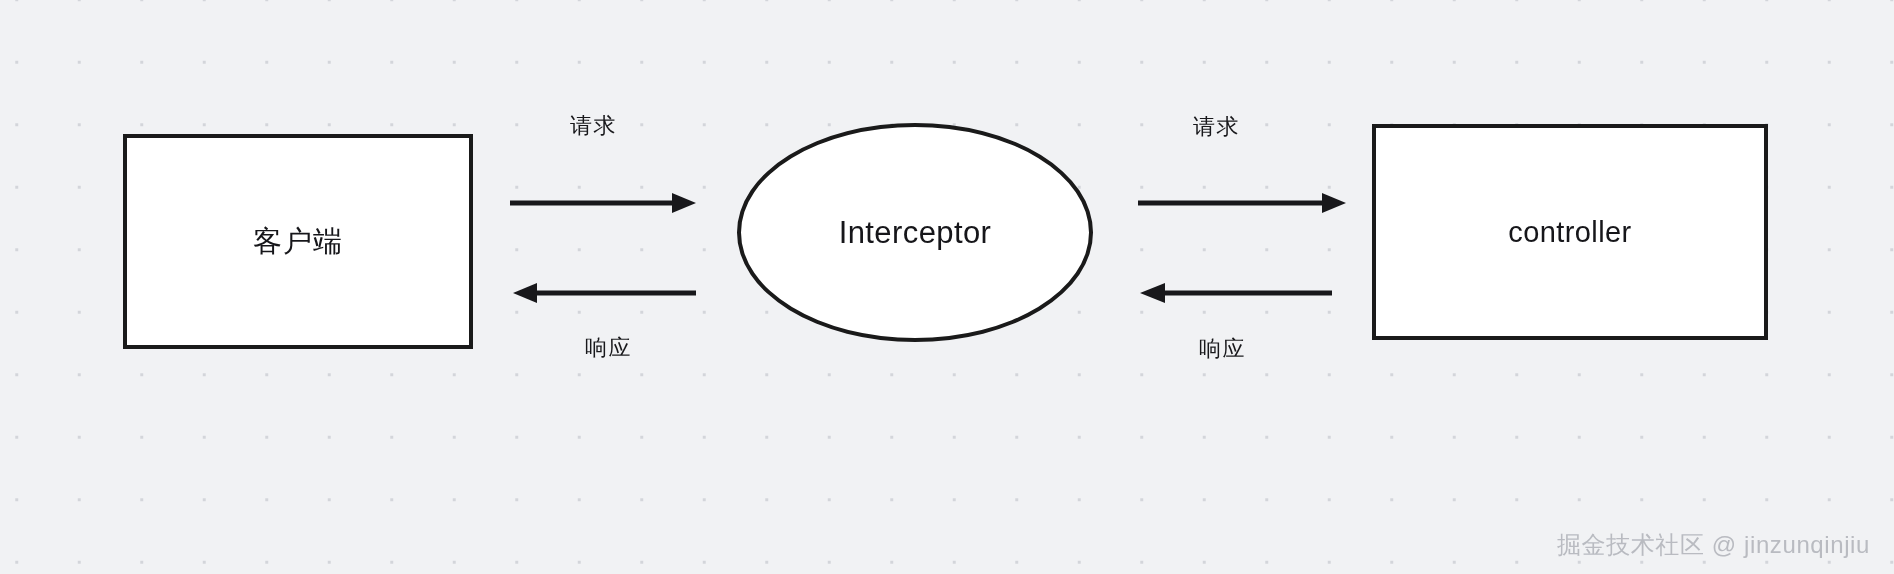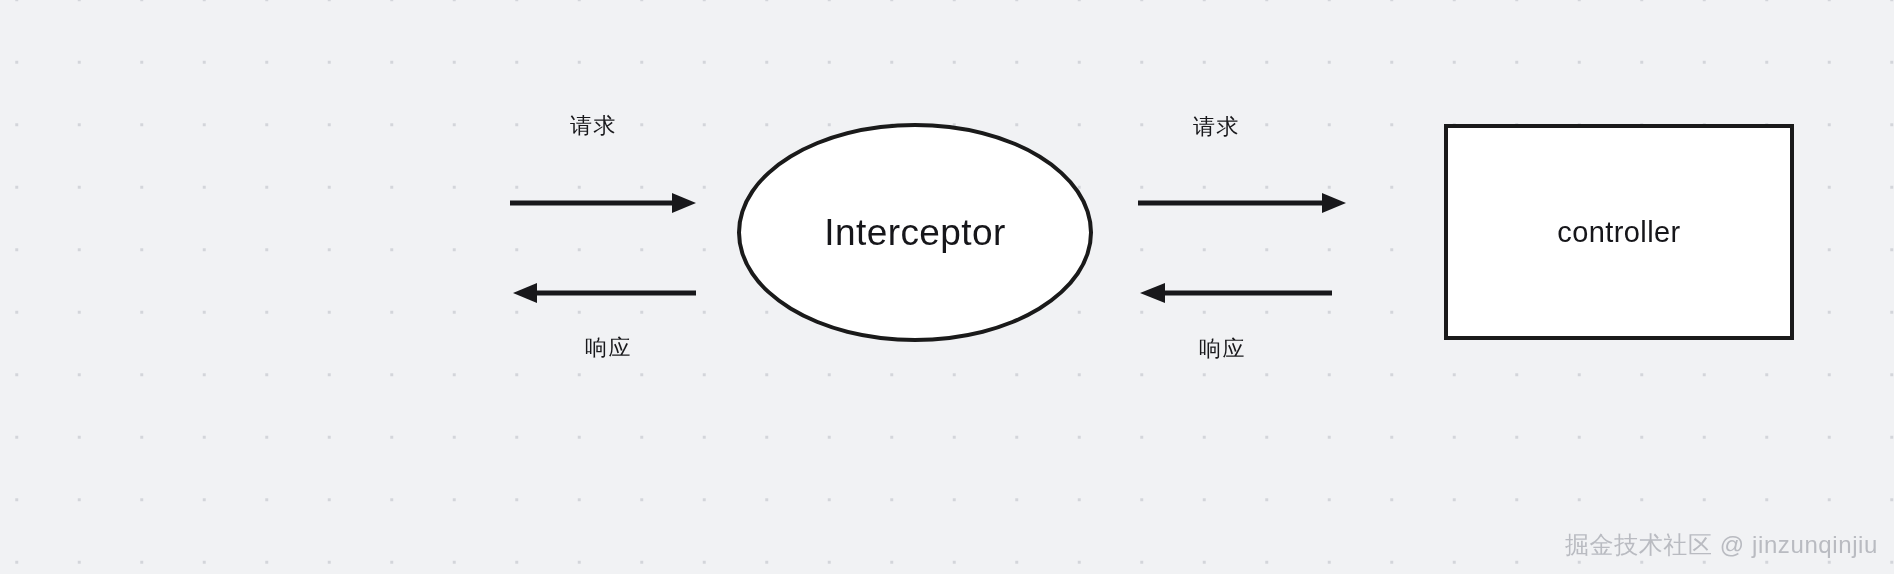--- a/index.html
+++ b/index.html
@@ -46,26 +46,26 @@
   }
   #client-node .node-label { font-size: 29px; letter-spacing: 1px; }
 
   #interceptor-node {
     left: 737px;
     top: 123px;
     width: 356px;
     height: 219px;
     border-radius: 50%;
   }
-  #interceptor-node .node-label { font-size: 37px; }
+  #interceptor-node .node-label { font-size: 31px; }
 
   #controller-node {
-    left: 1444px;
+    left: 1372px;
     top: 124px;
-    width: 350px;
+    width: 396px;
     height: 216px;
   }
   #controller-node .node-label { font-size: 29px; }
 
   
   .edge {
     position: absolute;
     height: 26px;
     display: block;
   }
@@ -86,33 +86,36 @@
   }
 
   #label-request-left  { left: 570px;  top: 111px; }
   #label-response-left { left: 585px;  top: 333px; }
   #label-request-right { left: 1193px; top: 112px; }
   #label-response-right{ left: 1199px; top: 334px; }
 
   
   #watermark {
     position: absolute;
-    right: 16px;
+    right: 24px;
     bottom: 13px;
     color: #b9bbc1;
     font-size: 24px;
     letter-spacing: 0.6px;
     white-space: nowrap;
   }
 </style>
 </head>
 <body>
 
 <div id="canvas">
 
+  <div class="node" id="client-node">
+    <span class="node-label">客户端</span>
+  </div>
 
   <div class="node" id="interceptor-node">
     <span class="node-label">Interceptor</span>
   </div>
 
   <div class="node" id="controller-node">
     <span class="node-label">controller</span>
   </div>
 
   <div class="edge" id="edge-client-to-interceptor">

